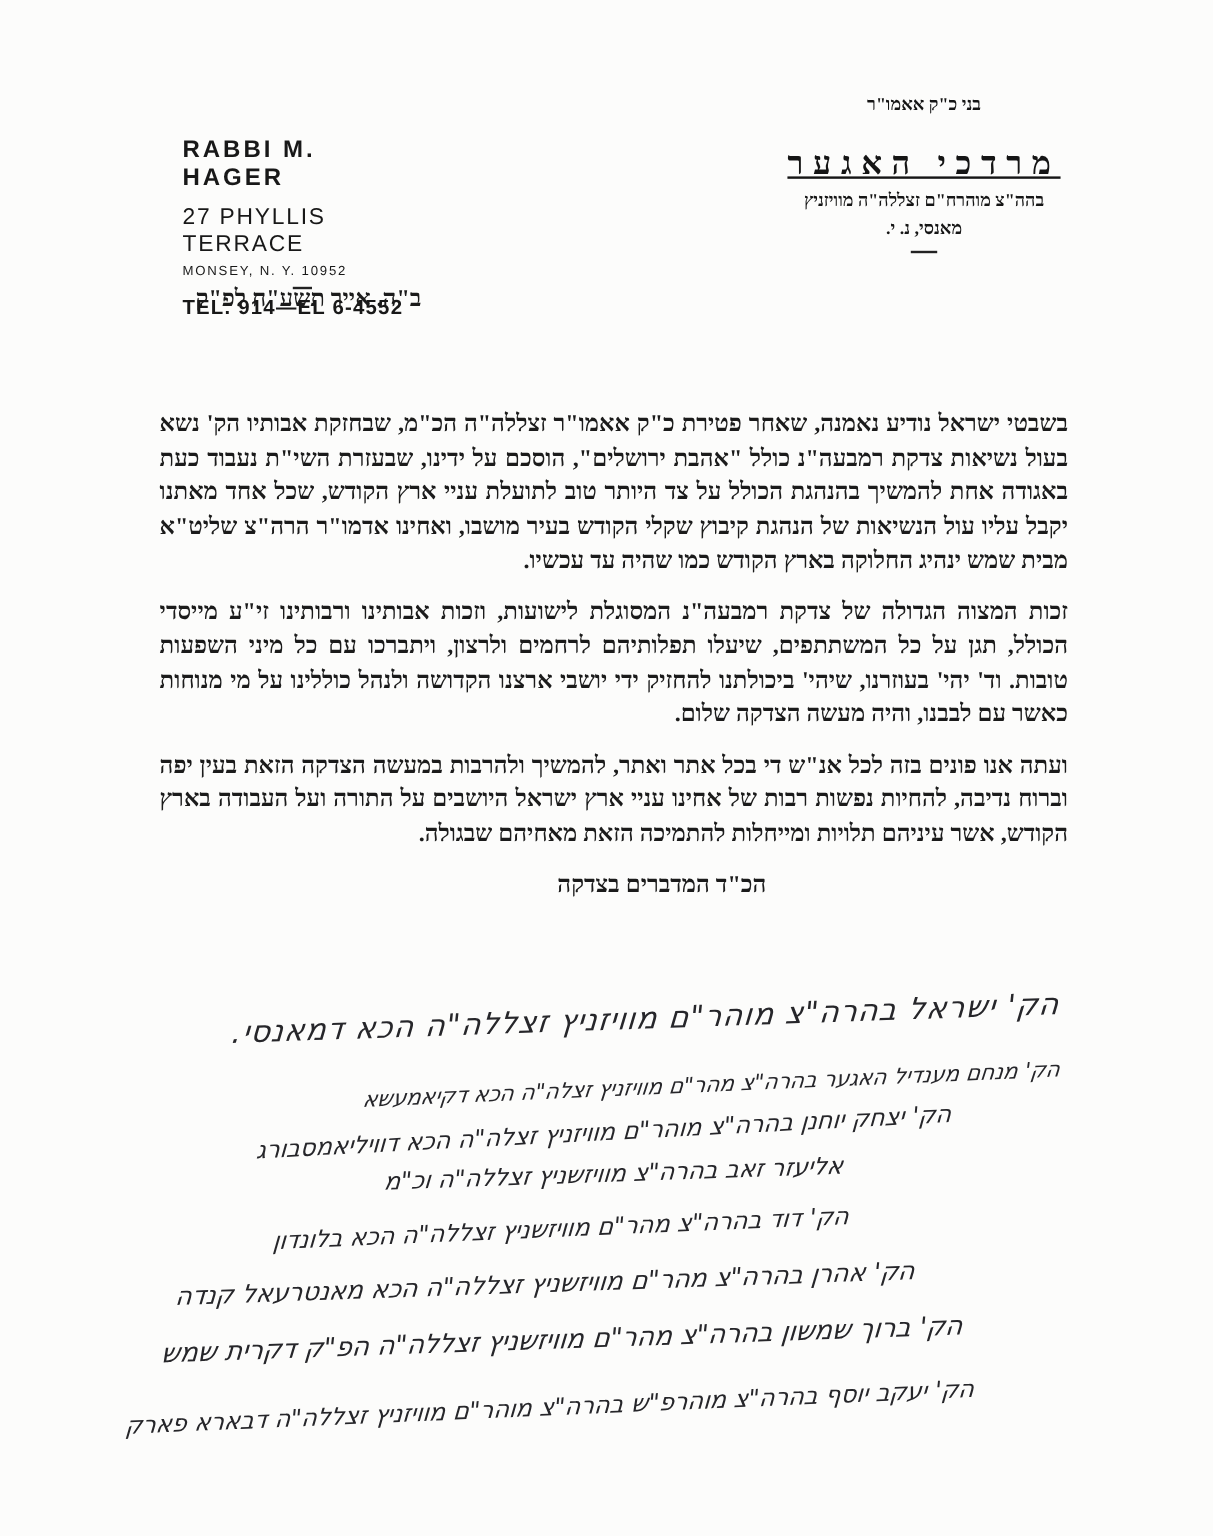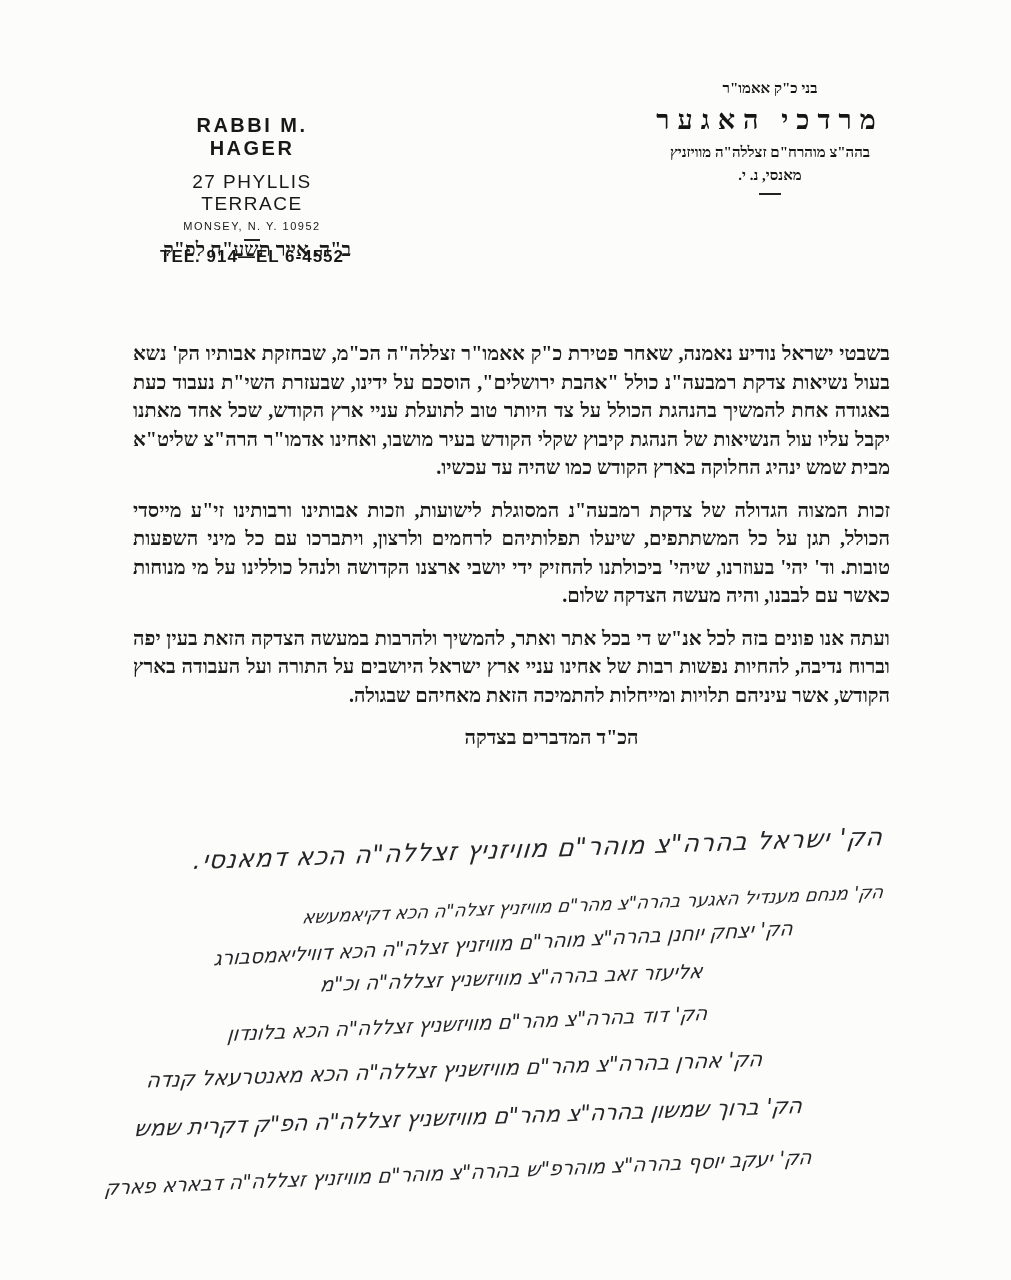--- a/index.html
+++ b/index.html
@@ -12,38 +12,38 @@
     width:1011px; height:1280px;
     margin:0 auto;
     background:#fcfcfb;
     color:#1c1c1c;
     overflow:hidden;
   }
 
   
   .lh-en {
     position:absolute; left:152px; top:114px; width:200px;
-    text-align:center;
+    text-align:left;
     font-family:"Liberation Sans","DejaVu Sans",sans-serif;
     color:#181818;
   }
   .lh-en-name { font-size:20px; font-weight:bold; letter-spacing:2.5px; }
   .lh-en-addr1 { font-size:19px; font-weight:normal; letter-spacing:1.5px; margin-top:11px; }
   .lh-en-addr2 { font-size:11px; font-weight:normal; letter-spacing:1.5px; margin-top:5px; }
   .lh-dash { width:16px; border-top:2.5px solid #222; margin:7px auto 6px auto; }
   .lh-en-phone { font-size:17px; font-weight:bold; letter-spacing:1px; }
 
   
   .lh-he {
     position:absolute; right:106px; top:80px; width:270px;
     text-align:center; direction:rtl;
     color:#151515;
   }
   .lh-he-l1 { font-size:15px; font-weight:600; }
-  .lh-he-name { font-size:27px; font-weight:bold; letter-spacing:8px; margin-top:8px; }
+  .lh-he-name { font-size:27px; font-weight:bold; letter-spacing:8px; margin-top:24px;text-decoration:underline; }
   .lh-he-l3 { font-size:15px; font-weight:bold; margin-top:8px; }
   .lh-he-l4 { font-size:15px; font-weight:bold; margin-top:6px; }
   .lh-he .lh-dash { width:22px; border-top:2px solid #222; margin-top:9px; }
 
   
   .date-line {
     position:absolute; left:163px; top:238px;
     direction:rtl; font-size:20px; font-weight:600;
     color:#1b1b1b; white-space:nowrap;
   }

